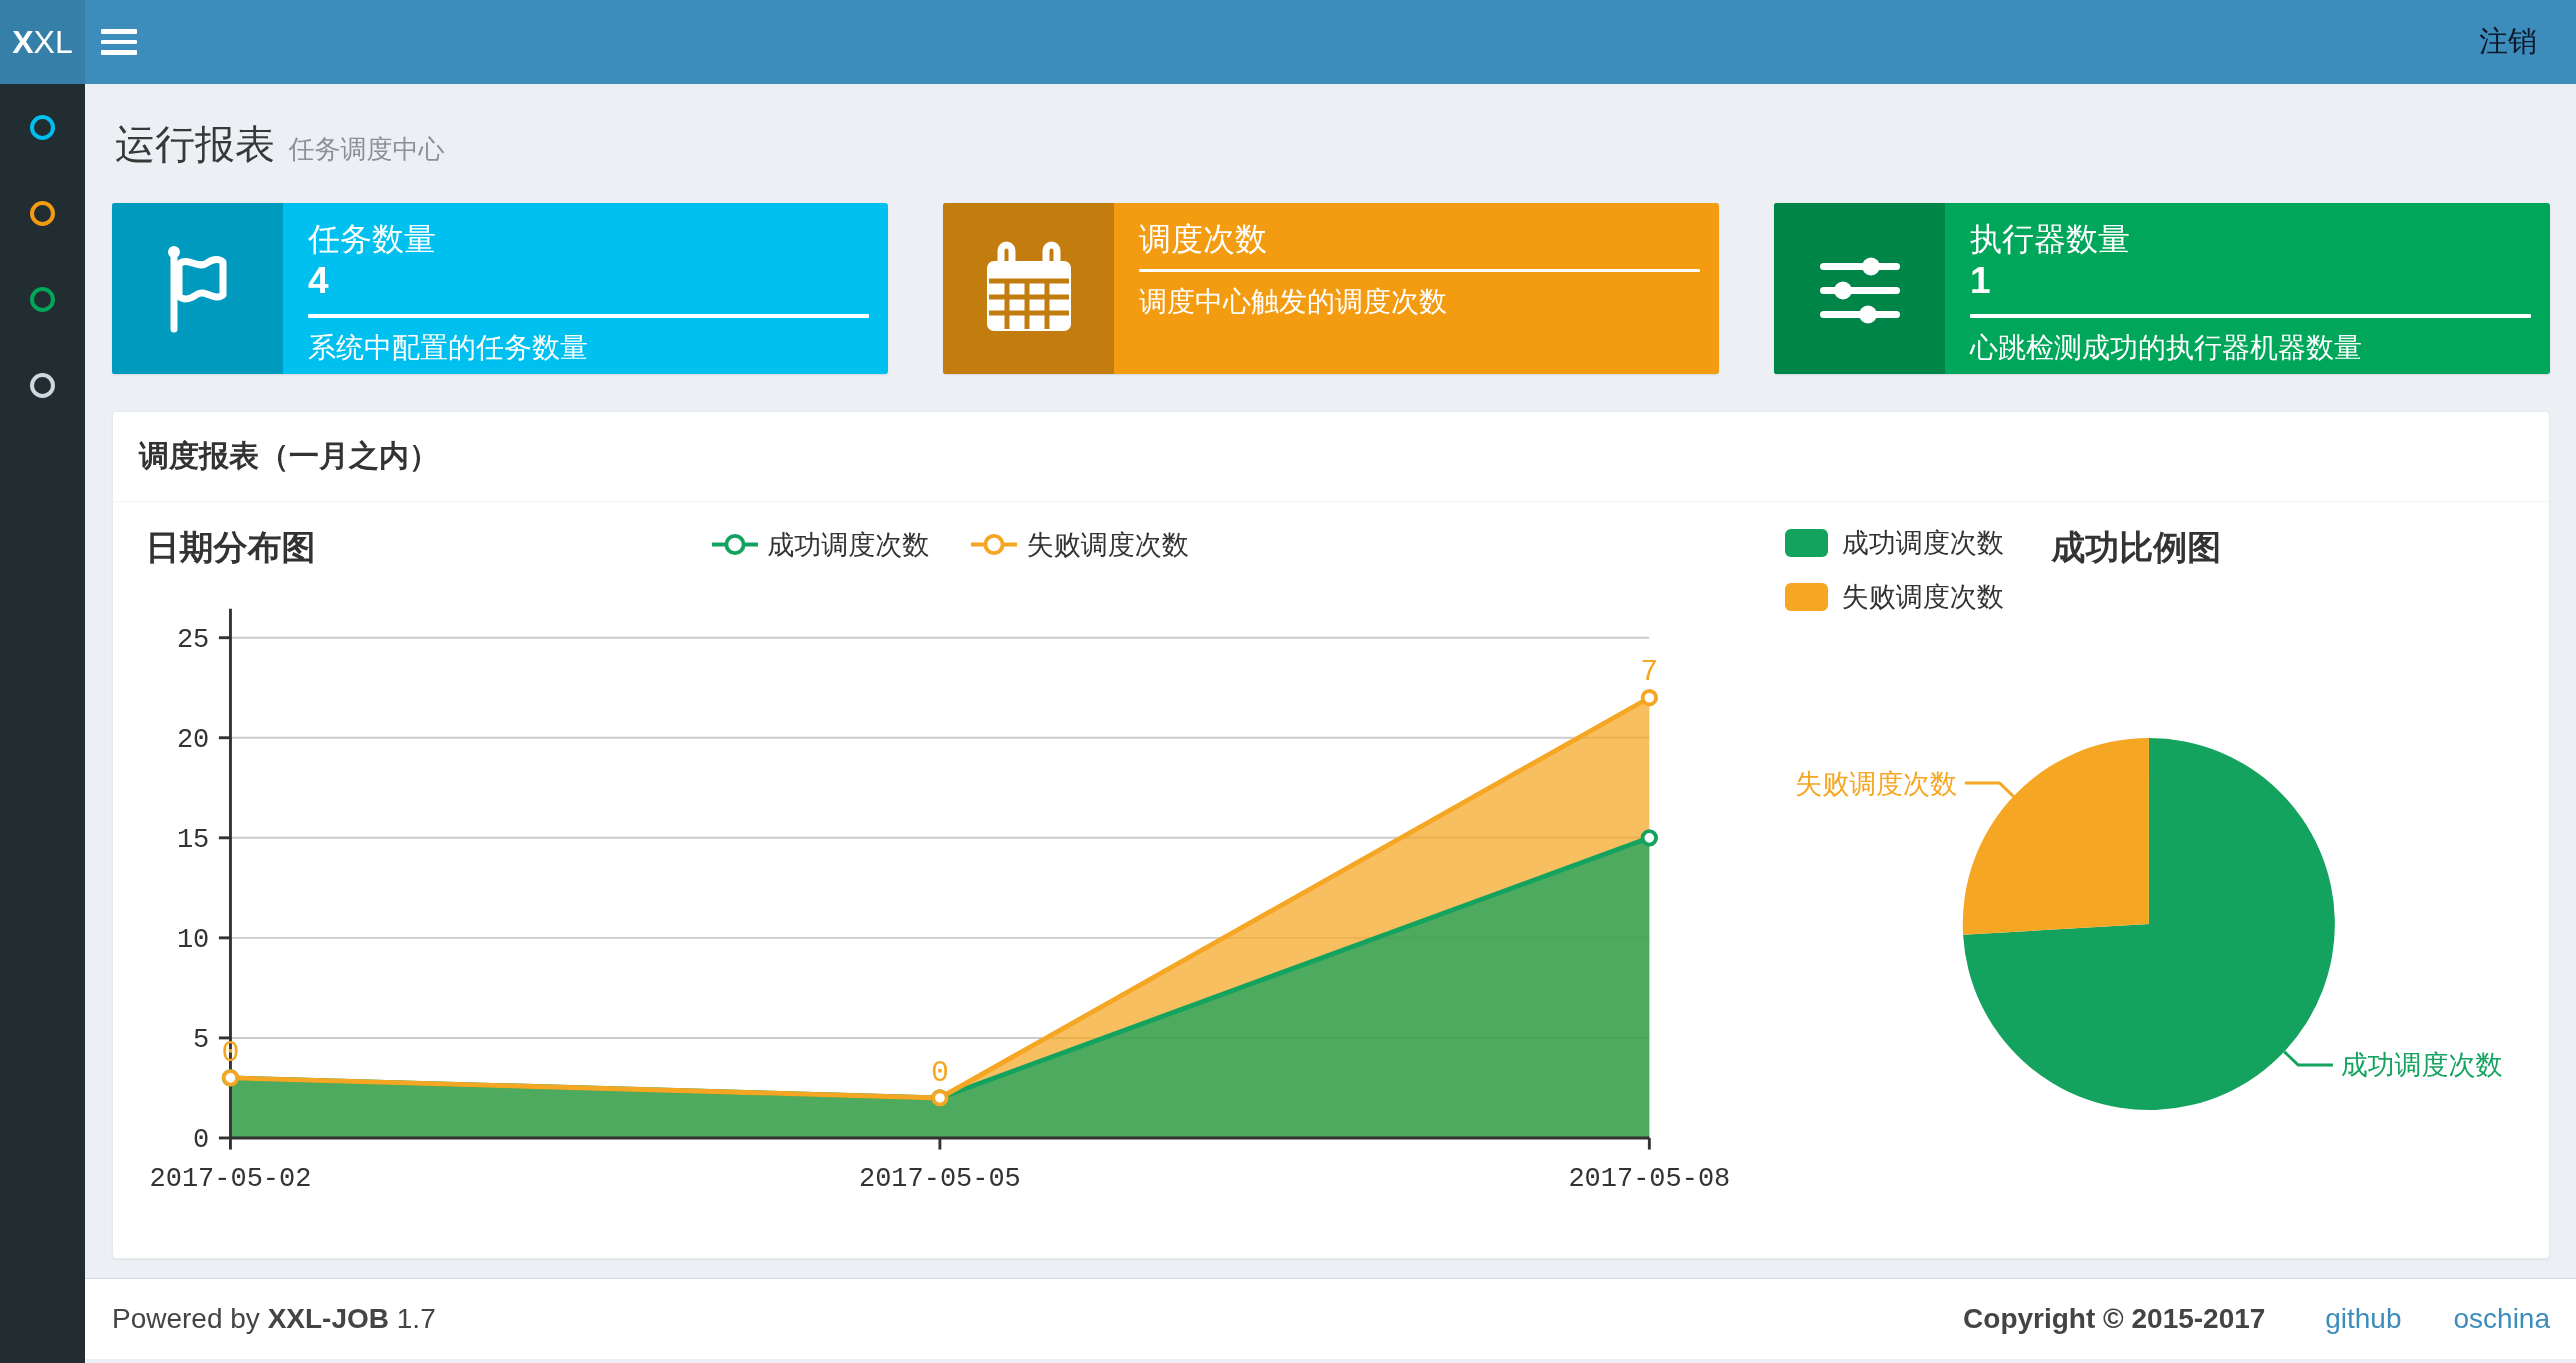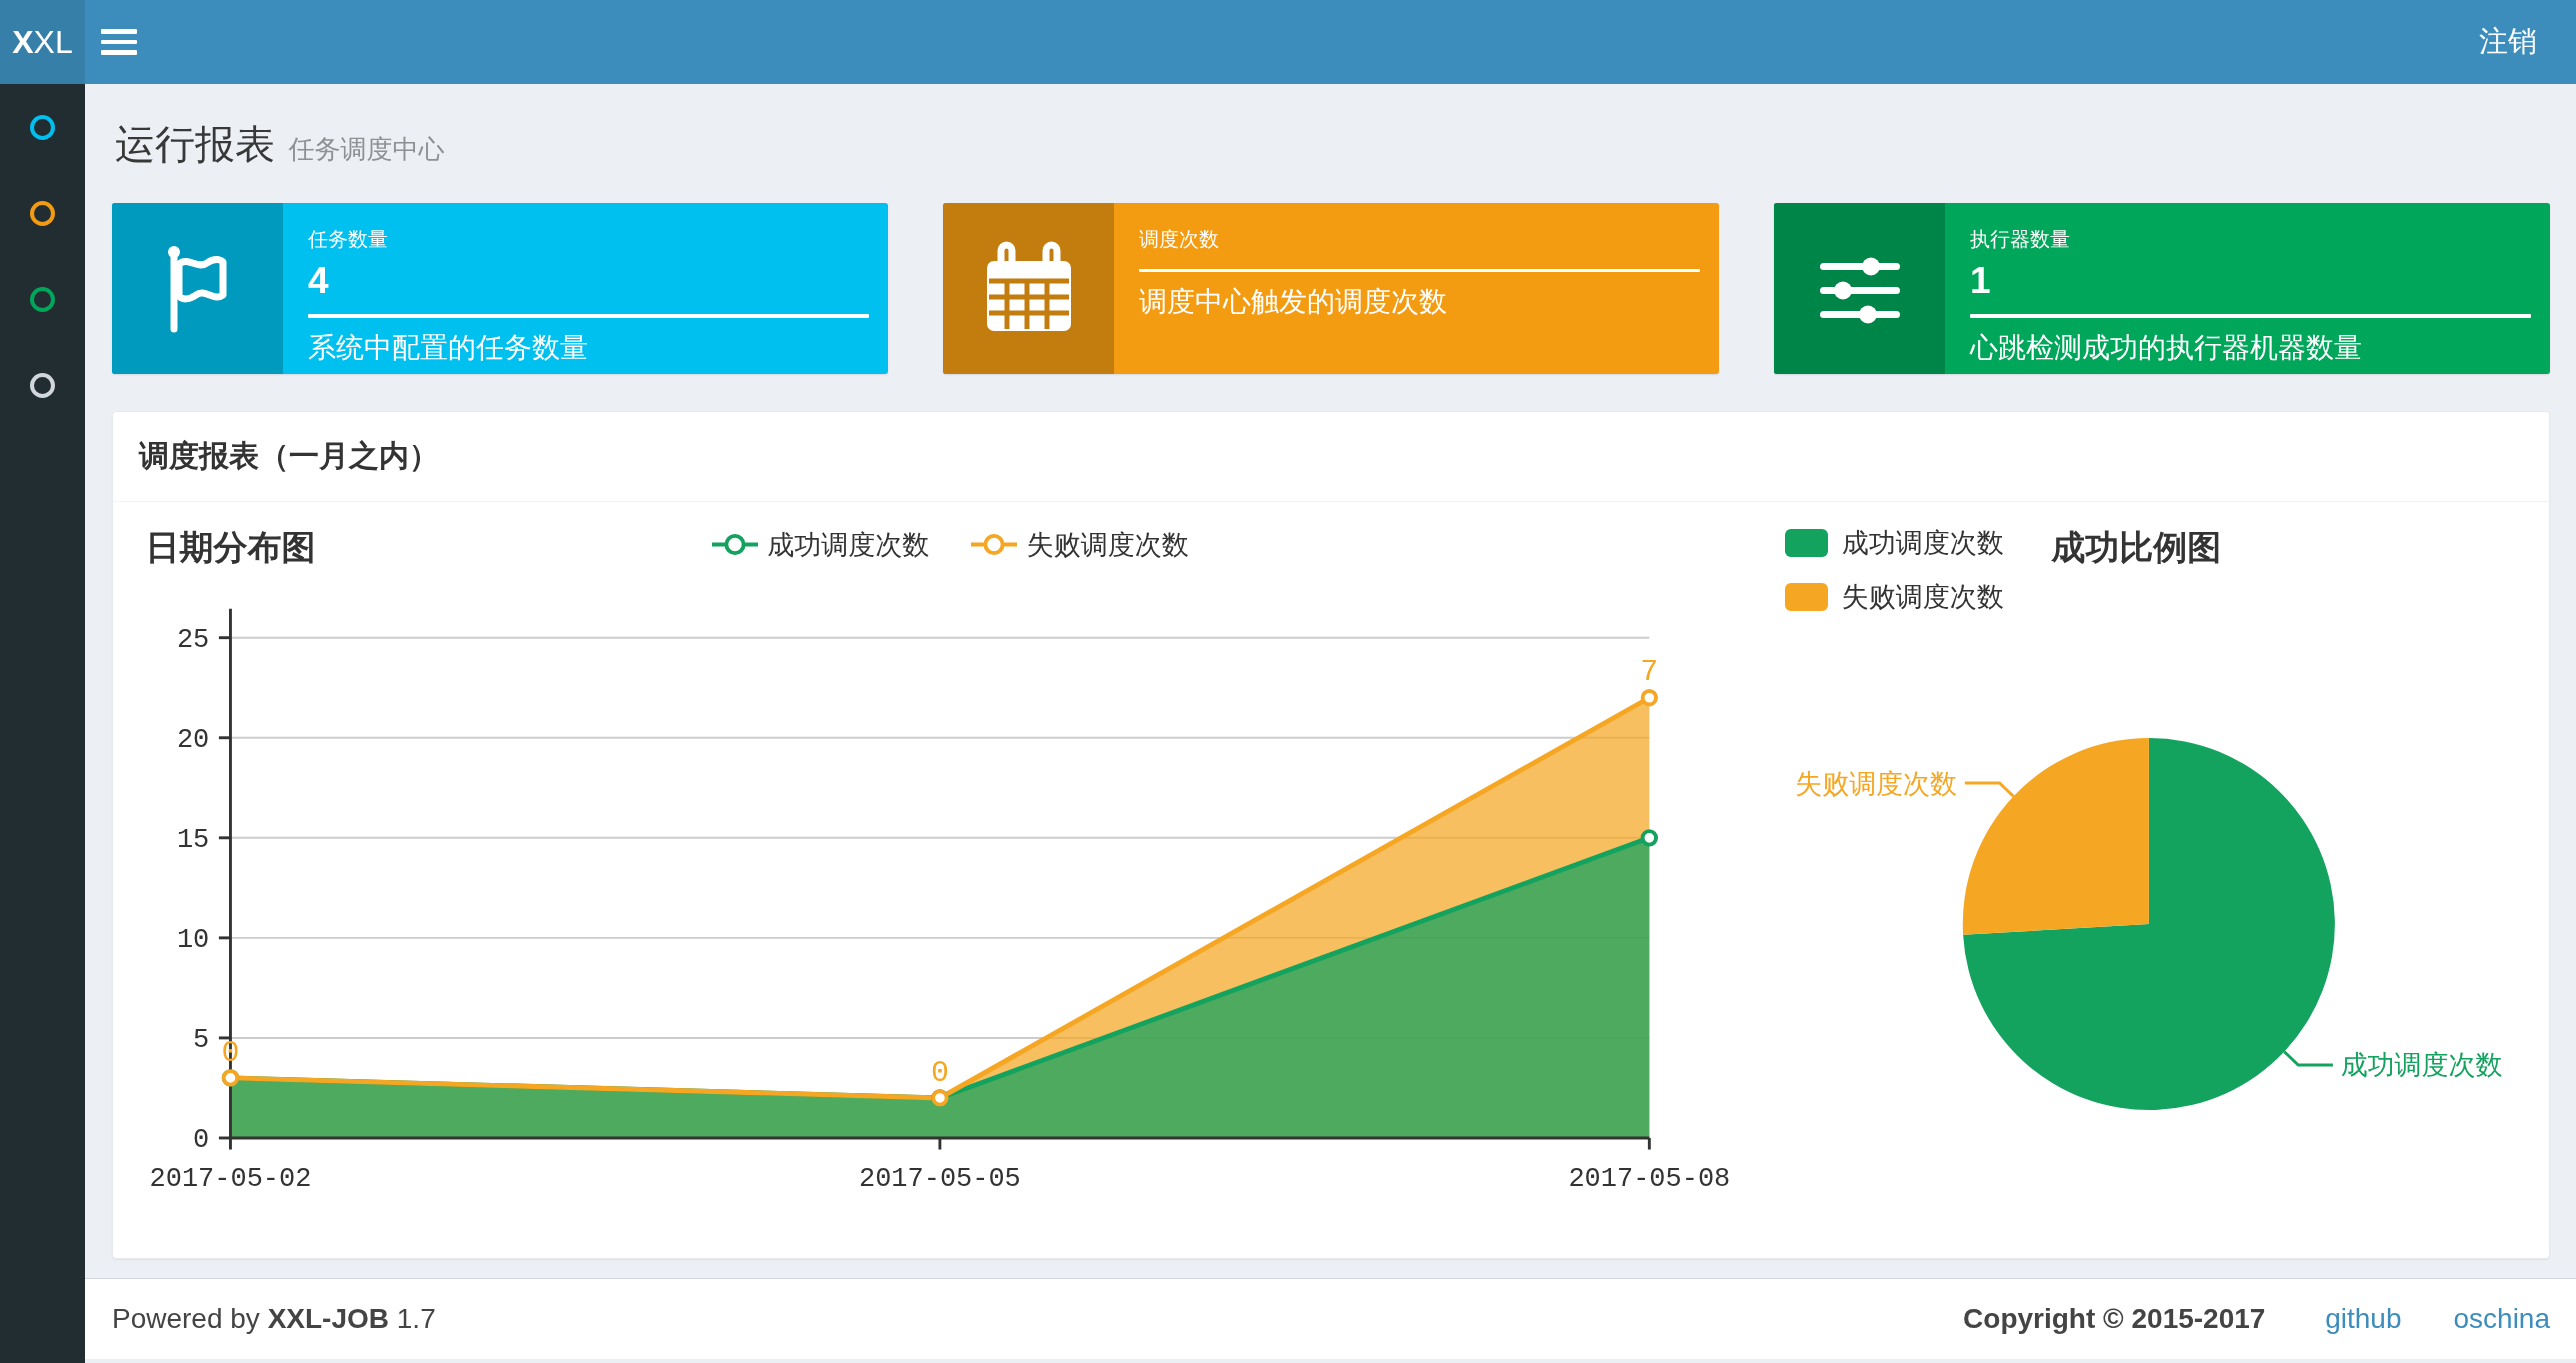--- a/index.html
+++ b/index.html
@@ -11,35 +11,35 @@
   
   .navbar { position:absolute; top:0; left:0; width:2576px; height:84px; background:#3c8dbc; z-index:5; }
   .logo { position:absolute; left:0; top:0; width:85px; height:84px; background:#367fa9;
           color:#fff; font-size:32px; display:flex; align-items:center; justify-content:center; cursor:pointer; }
   .logo b { font-weight:bold; }
   .logo span { font-weight:300; }
   .hamburger { position:absolute; left:101px; top:0; height:84px; width:58px;
                display:flex; flex-direction:column; justify-content:center; gap:5.8px; cursor:pointer; }
   .hamburger .bar { width:36px; height:4.8px; background:#fff; border-radius:1px; }
   .logout { position:absolute; right:39px; top:0; height:84px; display:flex; align-items:center;
-            color:#ffffff; font-size:29px; cursor:pointer; text-decoration:none; }
+            color:#0f172a; font-size:29px; cursor:pointer; text-decoration:none; }
   
   .sidebar { position:absolute; left:0; top:84px; width:85px; bottom:0; background:#222d32; z-index:4; }
   .side-item { display:flex; align-items:center; justify-content:center; height:86px; cursor:pointer; }
   .side-item .circle { width:25px; height:25px; border-radius:50%; border:4.8px solid #fff; }
   
   .main { position:absolute; left:85px; top:84px; right:0; bottom:81px; overflow:hidden;border-radius:9px; }
   .page-header { padding:35px 30px 0 30px; }
   .page-header h1 { font-size:40px; font-weight:500; color:#383838; line-height:50px; }
   .page-header small { font-size:26px; font-weight:400; color:#8d9194; margin-left:13.5px; }
   .info-row { display:flex; gap:55px; padding:0 26px 0 27px; margin-top:29px; }
   .info-box { flex:1; height:171px; display:flex; border-radius:2.9px; box-shadow:0 1px 1.9px rgba(0,0,0,.1); color:#fff; }
   .info-icon { width:171px; height:171px; flex:0 0 171px; display:flex; align-items:center; justify-content:center; border-radius:2.9px 0 0 2.9px; }
   .info-content { flex:1; padding:19px 19px 0 25px; min-width:0; }
-  .info-label { font-size:20px; line-height:35px; }
+  .info-label { font-size:32px; line-height:35px; }
   .info-number { font-size:37px; font-weight:bold; line-height:44px; margin-top:1.9px; }
   .info-line { height:3.9px; background:#fff; margin:11.6px 0 11.6px 0; border-radius:1px; }
   .info-desc { font-size:28px; line-height:35px; }
   
   .panel { margin:37px 26px 0 27px; background:#fff; border:1px solid #e6eaee; border-radius:3.9px;
            box-shadow:0 1px 1.9px rgba(0,0,0,.06); height:848px;font-family:Liberation Mono, monospace; }
   .panel-header { padding:24px 26px; font-size:30px; font-weight:600; color:#333; border-bottom:1.9px solid #f4f4f4; }
   .panel-body { display:flex; padding:15.4px 23px 0 23px; }
   .chart-block { position:relative; }
   .line-block { width:1629px; height:675px; }

